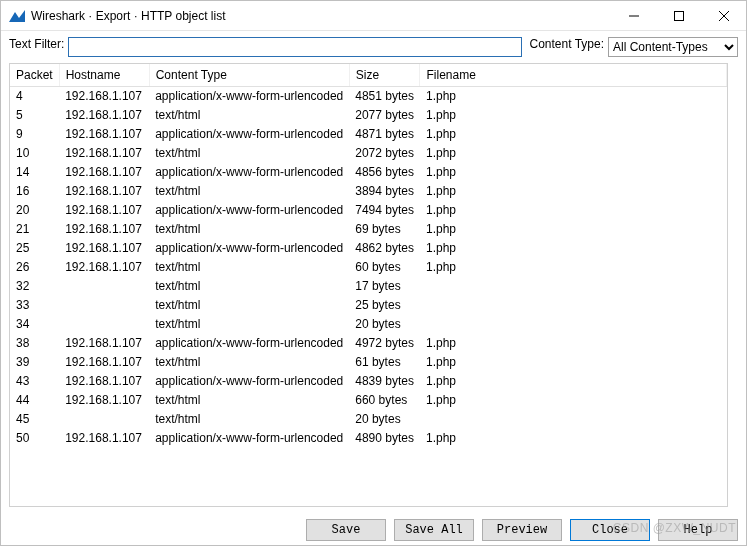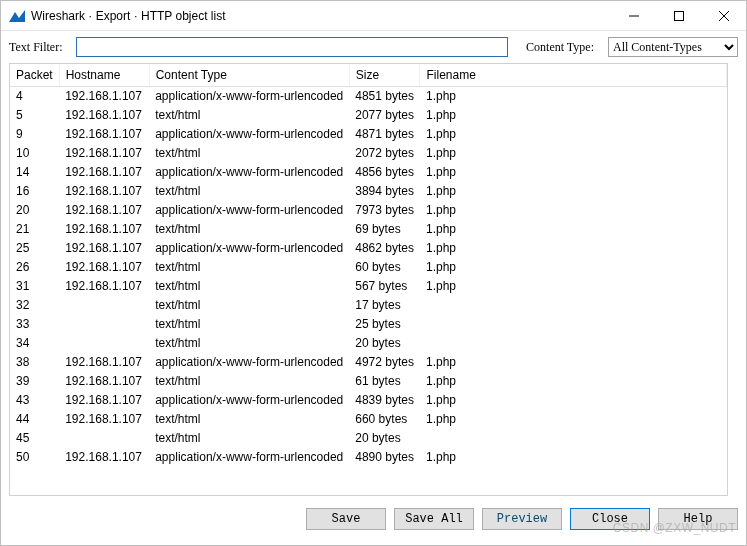--- a/index.html
+++ b/index.html
@@ -18,22 +18,22 @@
     padding: 0 0 0 8px; border-bottom: 1px solid #e5e5e5;
     background: #ffffff;
   }
   .titlebar .app-icon { width: 16px; height: 16px; margin-right: 6px; position: relative; }
   .titlebar .title { flex: 1; font-size: 12px; }
   .win-controls { display: flex; height: 100%; }
   .win-btn { width: 45px; display: flex; align-items: center; justify-content: center; cursor: default; }
   .win-btn svg { width: 10px; height: 10px; }
 
   .filter-row {
-    display: flex; align-items: center; padding: 6px 8px 4px 8px; gap: 14px;
-    font-family: Liberation Serif, serif;
+    display: flex; align-items: flex-start; padding: 6px 8px 4px 8px; gap: 4px;
+    font-family: Liberation Sans, sans-serif;
   }
   .filter-row label { font-size: 12px; white-space: nowrap; }
   .filter-row input[type=text] {
     flex: 1; height: 20px; border: 1px solid #2a6fb3; padding: 0 4px;
     font-family: inherit; font-size: 12px; outline: none;
   }
   .filter-row .ct-label { white-space: nowrap; margin-left: 4px; }
   .filter-row select {
     height: 20px; font-family: inherit; font-size: 12px; border: 1px solid #a0a0a0;
     background: #fff; width: 130px;
@@ -59,28 +59,28 @@
   }
 
   .col-packet   { width: 48px; }
   .col-hostname { width: 90px; }
   .col-ctype    { width: 200px; }
   .col-size     { width: 65px; }
   .col-filename { }
 
   .button-row {
     display: flex; justify-content: flex-end; gap: 8px;
-    padding: 6px 8px 15px 8px; position: relative;
+    padding: 6px 8px 4px 8px; position: relative;
   }
   .button-row button {
     width: 80px; height: 22px; font-family: "Consolas","Courier New",monospace;
     font-size: 12px; border: 1px solid #adadad; background: #e1e1e1;
     cursor: default;
   }
-  .button-row button:disabled { color: #0c4a6e; }
+  .button-row button:disabled { color: #000000; }
   .button-row button.default { border: 1px solid #0078d7; }
   .watermark {
     position: absolute; right: 10px; bottom: 10px; font-size: 12px;
     color: rgba(160,160,160,0.6); font-family: Arial,sans-serif;
     pointer-events: none; letter-spacing: 0.5px;
   }
 
   
   .table-wrap::-webkit-scrollbar { width: 16px; }
   .table-wrap::-webkit-scrollbar-track { background: #f0f0f0; }
@@ -178,21 +178,21 @@
             <td>16</td>
             <td>192.168.1.107</td>
             <td>text/html</td>
             <td>3894 bytes</td>
             <td>1.php</td>
           </tr>
           <tr>
             <td>20</td>
             <td>192.168.1.107</td>
             <td>application/x-www-form-urlencoded</td>
-            <td>7973 bytes</td>
+            <td>7494 bytes</td>
             <td>1.php</td>
           </tr>
           <tr>
             <td>21</td>
             <td>192.168.1.107</td>
             <td>text/html</td>
             <td>69 bytes</td>
             <td>1.php</td>
           </tr>
           <tr>
@@ -200,27 +200,20 @@
             <td>192.168.1.107</td>
             <td>application/x-www-form-urlencoded</td>
             <td>4862 bytes</td>
             <td>1.php</td>
           </tr>
           <tr>
             <td>26</td>
             <td>192.168.1.107</td>
             <td>text/html</td>
             <td>60 bytes</td>
-            <td>1.php</td>
-          </tr>
-          <tr>
-            <td>31</td>
-            <td>192.168.1.107</td>
-            <td>text/html</td>
-            <td>567 bytes</td>
             <td>1.php</td>
           </tr>
           <tr>
             <td>32</td>
             <td></td>
             <td>text/html</td>
             <td>17 bytes</td>
             <td></td>
           </tr>
           <tr>

